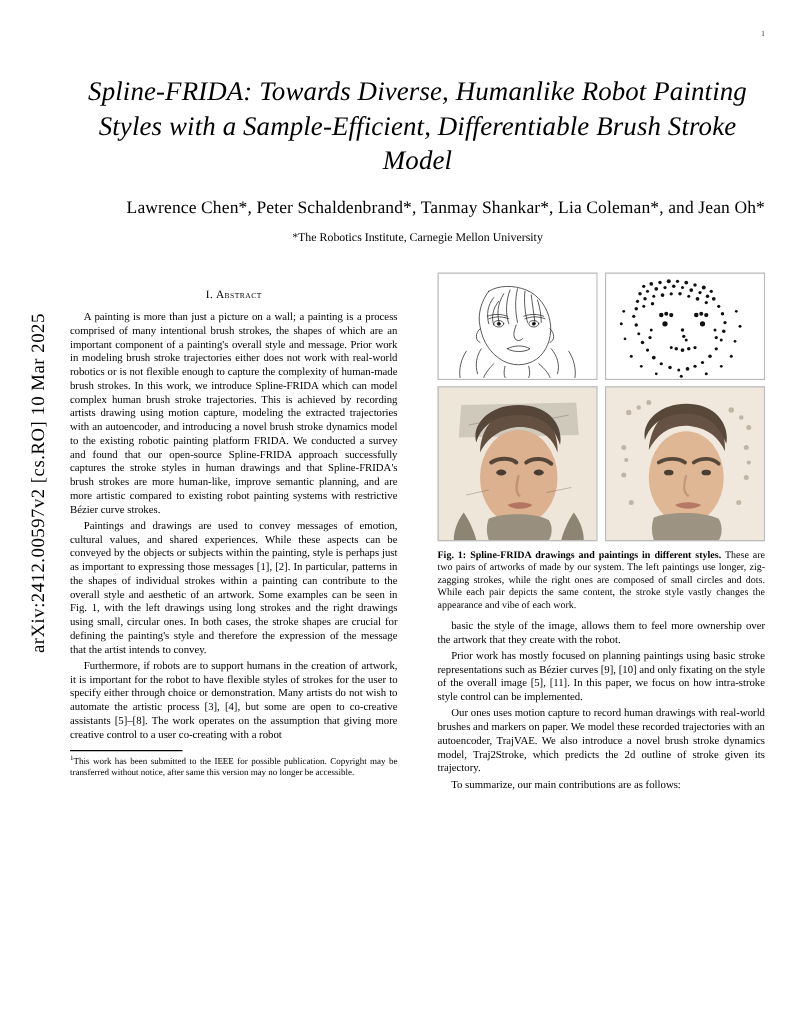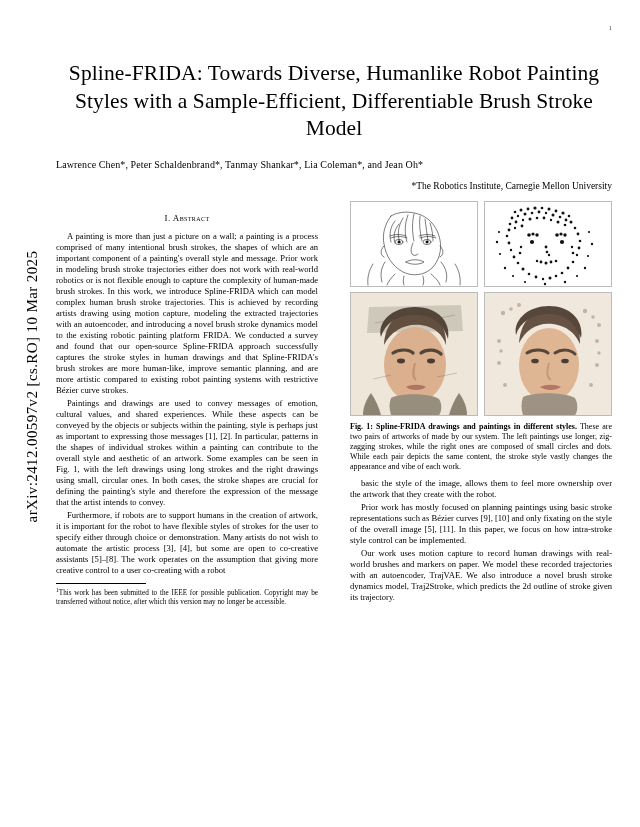--- a/index.html
+++ b/index.html
@@ -51,35 +51,36 @@
     width: 556px;
     height: 760px;
   }
   .title {
     text-align: center;
     font-size: 21.5px;
     line-height: 1.28;
     font-family: "Liberation Serif", serif;
     margin: 8px 0 0 0;
     letter-spacing: 0.1px;
+    font-style: italic;
   }
   .authors {
-    text-align: left;
-    font-size: 10px;
+    text-align: right;
+    font-size: 14px;
     margin-top: 16px;
     letter-spacing: 0.1px;
   }
   .affil {
-    text-align: right;
+    text-align: center;
     font-size: 9.5px;
     margin-top: 11px;
   }
   .columns {
     position: absolute;
-    top: 149px;
+    top: 166px;
     left: 0;
     width: 556px;
     height: 596px;
   }
   .col {
     position: absolute;
     top: 0;
     width: 262px;
     font-size: 8.6px;
     line-height: 1.28;
@@ -171,21 +172,21 @@
     <div class="columns">
 
       <div class="col left">
         <div class="sec-head">I. Abstract</div>
         <p class="body">A painting is more than just a picture on a wall; a painting is a process comprised of many intentional brush strokes, the shapes of which are an important component of a painting's overall style and message. Prior work in modeling brush stroke trajectories either does not work with real-world robotics or is not flexible enough to capture the complexity of human-made brush strokes. In this work, we introduce Spline-FRIDA which can model complex human brush stroke trajectories. This is achieved by recording artists drawing using motion capture, modeling the extracted trajectories with an autoencoder, and introducing a novel brush stroke dynamics model to the existing robotic painting platform FRIDA. We conducted a survey and found that our open-source Spline-FRIDA approach successfully captures the stroke styles in human drawings and that Spline-FRIDA's brush strokes are more human-like, improve semantic planning, and are more artistic compared to existing robot painting systems with restrictive Bézier curve strokes.</p>
 
         <p class="body">Paintings and drawings are used to convey messages of emotion, cultural values, and shared experiences. While these aspects can be conveyed by the objects or subjects within the painting, style is perhaps just as important to expressing those messages [1], [2]. In particular, patterns in the shapes of individual strokes within a painting can contribute to the overall style and aesthetic of an artwork. Some examples can be seen in Fig. 1, with the left drawings using long strokes and the right drawings using small, circular ones. In both cases, the stroke shapes are crucial for defining the painting's style and therefore the expression of the message that the artist intends to convey.</p>
         <p class="body">Furthermore, if robots are to support humans in the creation of artwork, it is important for the robot to have flexible styles of strokes for the user to specify either through choice or demonstration. Many artists do not wish to automate the artistic process [3], [4], but some are open to co-creative assistants [5]–[8]. The work operates on the assumption that giving more creative control to a user co-creating with a robot</p>
 
         <div class="footnote-rule"></div>
-        <div class="footnote"><span class="fn-sup">1</span><span>This work has been submitted to the IEEE for possible publication. Copyright may be transferred without notice, after which this version may no longer be accessible.</span></div>
+        <div class="footnote"><span class="fn-sup">1</span><span>This work has been submitted to the IEEE for possible publication. Copyright may be transferred without notice, after same this version may no longer be accessible.</span></div>
       </div>
 
       <div class="col right">
 
         <div class="figure">
           <div class="fig-imgs">
             <div class="fig-panel">
               <svg width="128" height="84" viewBox="0 0 128 84">
                 <rect width="128" height="84" fill="#ffffff"></rect>
                 <g stroke="#111" stroke-width="0.55" fill="none" stroke-linecap="round">
@@ -374,19 +375,20 @@
           </div>
 
           <div class="fig-caption">
             <b>Fig. 1:</b>
             <b>Spline-FRIDA drawings and paintings in different styles.</b><span> These are two pairs of artworks of made by our system. The left paintings use longer, zig-zagging strokes, while the right ones are composed of small circles and dots. While each pair depicts the same content, the stroke style vastly changes the appearance and vibe of each work.</span>
           </div>
         </div>
 
         <p class="body">basic the style of the image, allows them to feel more ownership over the artwork that they create with the robot.</p>
         <p class="body">Prior work has mostly focused on planning paintings using basic stroke representations such as Bézier curves [9], [10] and only fixating on the style of the overall image [5], [11]. In this paper, we focus on how intra-stroke style control can be implemented.</p>
-        <p class="body">Our work uses motion capture to record human drawings with real-world brushes and markers on paper. We model these recorded trajectories with an autoencoder, TrajVAE. We also introduce a novel brush stroke dynamics model, Traj2Stroke, which predicts the 2d outline of stroke given its trajectory.</p>
+        <p class="body">Our ones uses motion capture to record human drawings with real-world brushes and markers on paper. We model these recorded trajectories with an autoencoder, TrajVAE. We also introduce a novel brush stroke dynamics model, Traj2Stroke, which predicts the 2d outline of stroke given its trajectory.</p>
+        <p class="body">To summarize, our main contributions are as follows:</p>
 
       </div>
 
     </div>
   </div>
 </div>
 
 </body></html>

